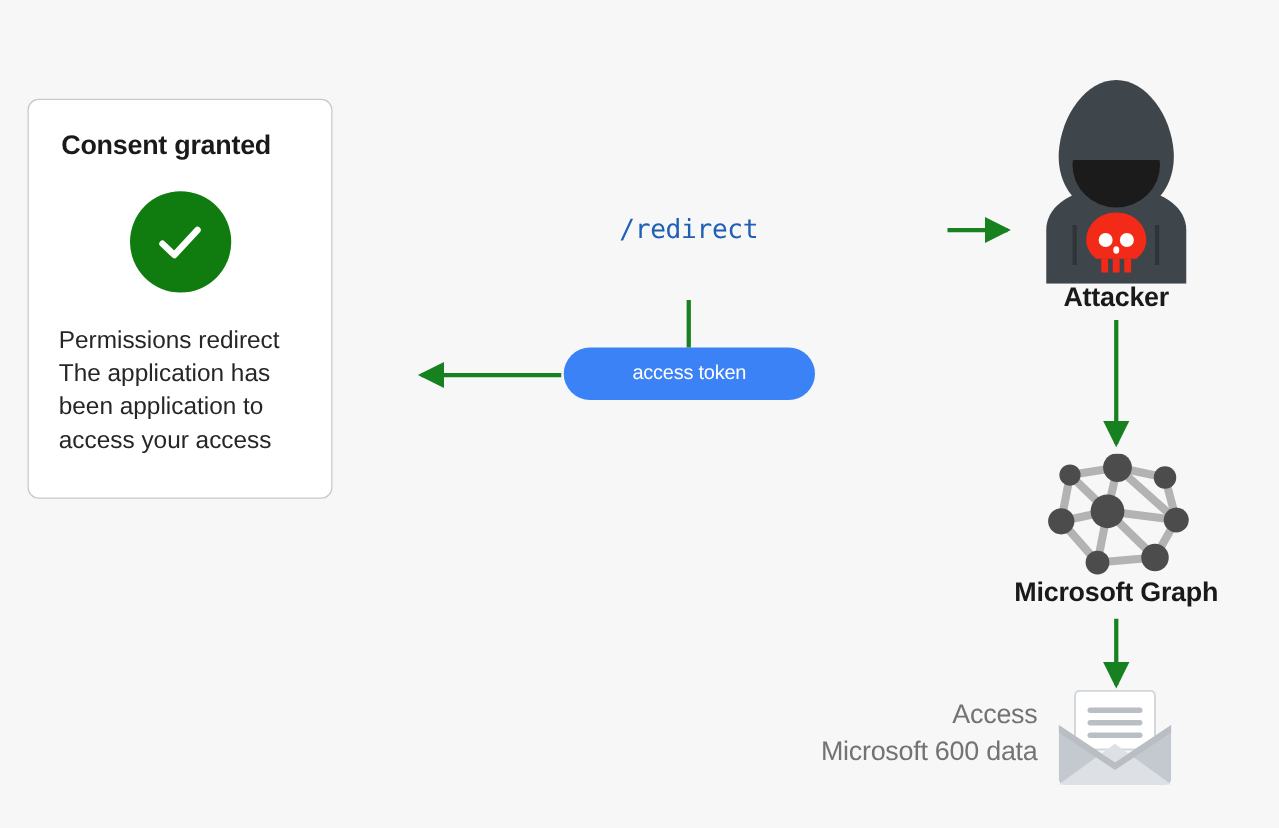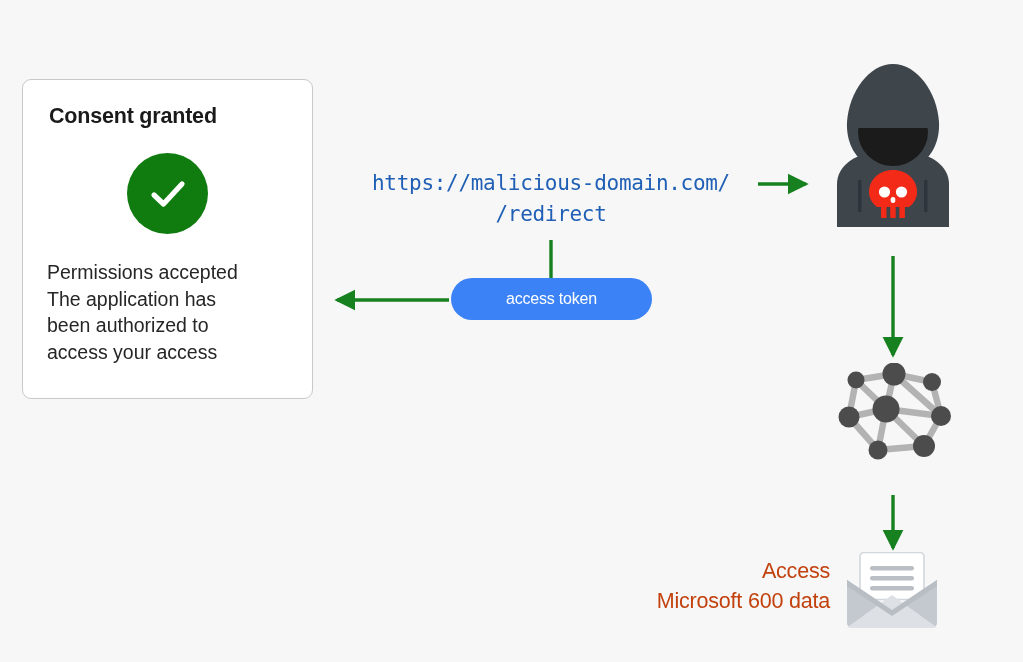--- a/index.html
+++ b/index.html
@@ -18,21 +18,21 @@
     position: relative;
     width: 1023px;
     height: 662px;
   }
 
   
   .consent-card {
     position: absolute;
     left: 22px;
     top: 79px;
-    width: 291px;
+    width: 244px;
     height: 320px;
     background: #ffffff;
     border: 1.5px solid #c9c9c9;
     border-radius: 9px;
     box-sizing: border-box;
   }
   .consent-title {
     position: absolute;
     left: 26px;
     top: 24px;
@@ -157,21 +157,21 @@
     height: 76px;
   }
   .access-label {
     position: absolute;
     left: 520px;
     top: 556px;
     width: 310px;
     text-align: right;
     font-size: 21.5px;
     line-height: 30px;
-    color: #c2410c;
+    color: #737373;
     letter-spacing: -0.2px;
   }
   .access-label .line { display: block; }
 </style>
 </head>
 <body>
 
 <div id="canvas">
 
   <div class="consent-card">
@@ -179,29 +179,28 @@
 
     <div class="check-wrap">
       <div class="check-circle">
         <svg width="50" height="50" viewBox="0 0 50 50" aria-hidden="true">
           <polyline points="11,26 20.5,35 39,15" fill="none" stroke="#ffffff" stroke-width="5.2" stroke-linecap="round" stroke-linejoin="round"></polyline>
         </svg>
       </div>
     </div>
 
     <div class="consent-body">
-      <span class="line">Permissions accepted</span>
+      <span class="line">Permissions redirect</span>
       <span class="line">The application has</span>
-      <span class="line">been authorized to</span>
+      <span class="line">been application to</span>
       <span class="line">access your access</span>
     </div>
   </div>
 
   <div class="url-text">
-    <span class="l1">https://malicious-domain.com/</span>
     <span class="l2">/redirect</span>
   </div>
 
   <div class="token-pill">access token</div>
 
   <svg class="arrows" viewBox="0 0 1023 662">
     <defs>
       <marker id="ah" markerWidth="7" markerHeight="7" refX="5.4" refY="3.5" orient="auto">
         <path d="M0,0.4 L6.2,3.5 L0,6.6 Z" fill="#17801f"></path>
       </marker>
@@ -245,20 +244,21 @@
         <path d="M80,108 C94,108 104,118 104,130 C104,137 100,142 96,145 L64,145 C60,142 56,137 56,130 C56,118 66,108 80,108 Z" fill="#f42a18"></path>
         <rect x="68" y="145" width="5.5" height="11" fill="#f42a18"></rect>
         <rect x="77.2" y="145" width="5.5" height="11" fill="#f42a18"></rect>
         <rect x="86.4" y="145" width="5.5" height="11" fill="#f42a18"></rect>
         <circle cx="71.5" cy="130" r="5.6" fill="#ffffff"></circle>
         <circle cx="88.5" cy="130" r="5.6" fill="#ffffff"></circle>
         <ellipse cx="80" cy="138" rx="2.4" ry="3" fill="#ffffff"></ellipse>
       </g>
     </svg>
   </div>
+  <div class="node-label attacker-label">Attacker</div>
 
   <div class="graph-icon">
     <svg width="134" height="102" viewBox="0 0 134 102" aria-hidden="true">
       <g stroke="#b3b3b3" stroke-width="6.5" stroke-linecap="round">
         <line x1="28" y1="17" x2="66" y2="11"></line>
         <line x1="66" y1="11" x2="104" y2="19"></line>
         <line x1="104" y1="19" x2="113" y2="53"></line>
         <line x1="113" y1="53" x2="96" y2="83"></line>
         <line x1="96" y1="83" x2="50" y2="87"></line>
         <line x1="50" y1="87" x2="21" y2="54"></line>
@@ -276,20 +276,21 @@
         <circle cx="104" cy="19" r="9"></circle>
         <circle cx="28" cy="17" r="8.5"></circle>
         <circle cx="113" cy="53" r="10"></circle>
         <circle cx="21" cy="54" r="10.5"></circle>
         <circle cx="58" cy="46" r="13.5"></circle>
         <circle cx="96" cy="83" r="11"></circle>
         <circle cx="50" cy="87" r="9.5"></circle>
       </g>
     </svg>
   </div>
+  <div class="node-label graph-label">Microsoft Graph</div>
 
   <div class="envelope">
     <svg width="90" height="76" viewBox="0 0 90 76" aria-hidden="true">
 
       <rect x="13" y="0.5" width="64" height="47" rx="4" fill="#ffffff" stroke="#d2d7db" stroke-width="1.6"></rect>
       <rect x="23" y="14" width="44" height="4.4" rx="2.2" fill="#b9bfc5"></rect>
       <rect x="23" y="24" width="44" height="4.4" rx="2.2" fill="#b9bfc5"></rect>
       <rect x="23" y="34" width="44" height="4.4" rx="2.2" fill="#b9bfc5"></rect>
 
       <path d="M0,28 L45,58 L90,28 L90,71 C90,73.8 88,75.5 85.5,75.5 L4.5,75.5 C2,75.5 0,73.8 0,71 Z" fill="#c3c9cf"></path>

